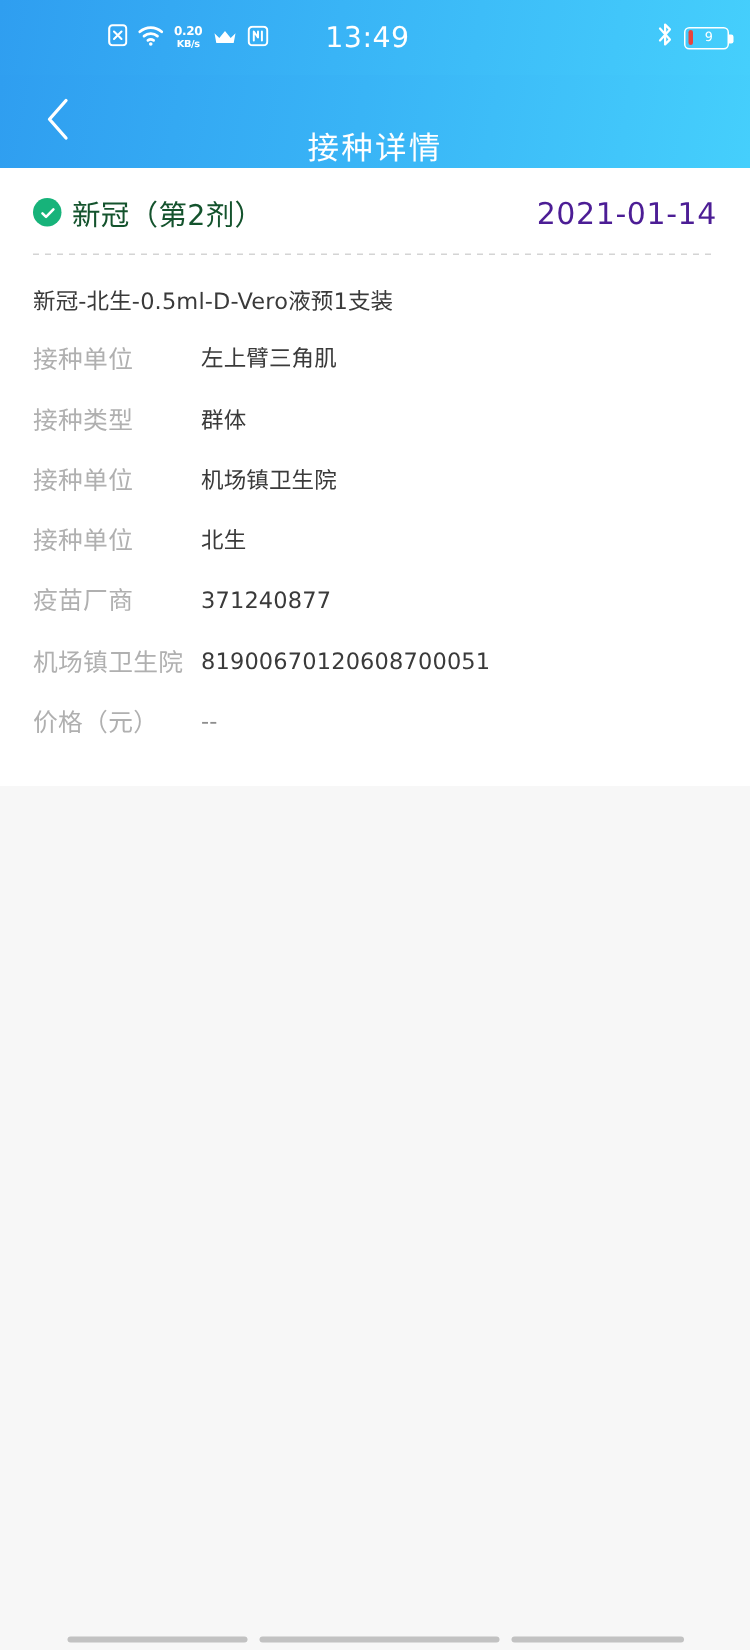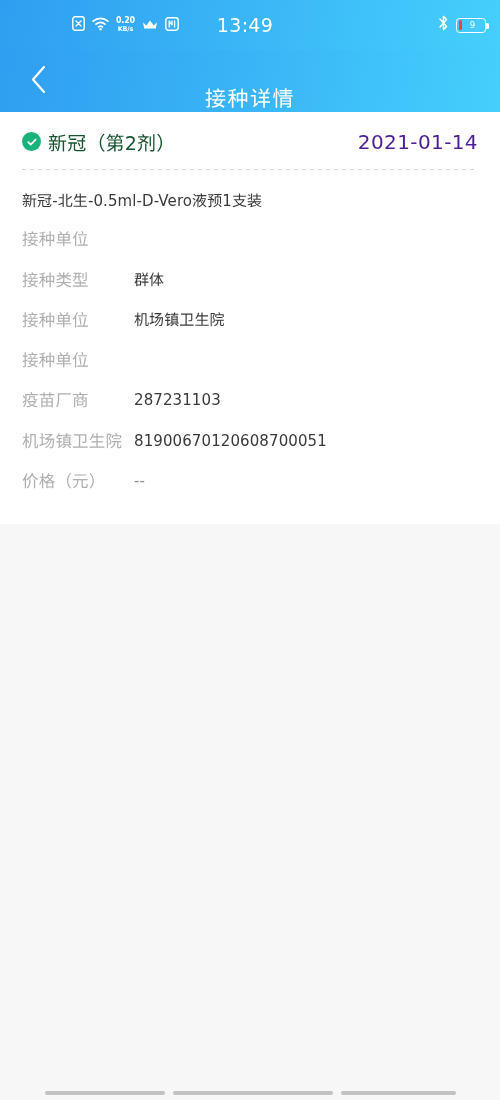--- a/index.html
+++ b/index.html
@@ -251,35 +251,37 @@
     </div>
 
     <div class="divider"></div>
 
     <div class="rows" id="detail-rows">
         <div class="row">
           <div class="row-value">新冠-北生-0.5ml-D-Vero液预1支装</div>
         </div>
         <div class="row">
           <div class="row-label">接种单位</div>
+          <div class="row-value">左上臂三角肌</div>
         </div>
         <div class="row">
           <div class="row-label">接种类型</div>
           <div class="row-value">群体</div>
         </div>
         <div class="row">
           <div class="row-label">接种单位</div>
           <div class="row-value">机场镇卫生院</div>
         </div>
         <div class="row">
           <div class="row-label">接种单位</div>
+          <div class="row-value">北生</div>
         </div>
         <div class="row">
           <div class="row-label">疫苗厂商</div>
-          <div class="row-value">287231103</div>
+          <div class="row-value">371240877</div>
         </div>
         <div class="row">
           <div class="row-label">机场镇卫生院</div>
           <div class="row-value">81900670120608700051</div>
         </div>
         <div class="row">
           <div class="row-label">价格（元）</div>
           <div class="row-value muted">--</div>
         </div>
       </div>

